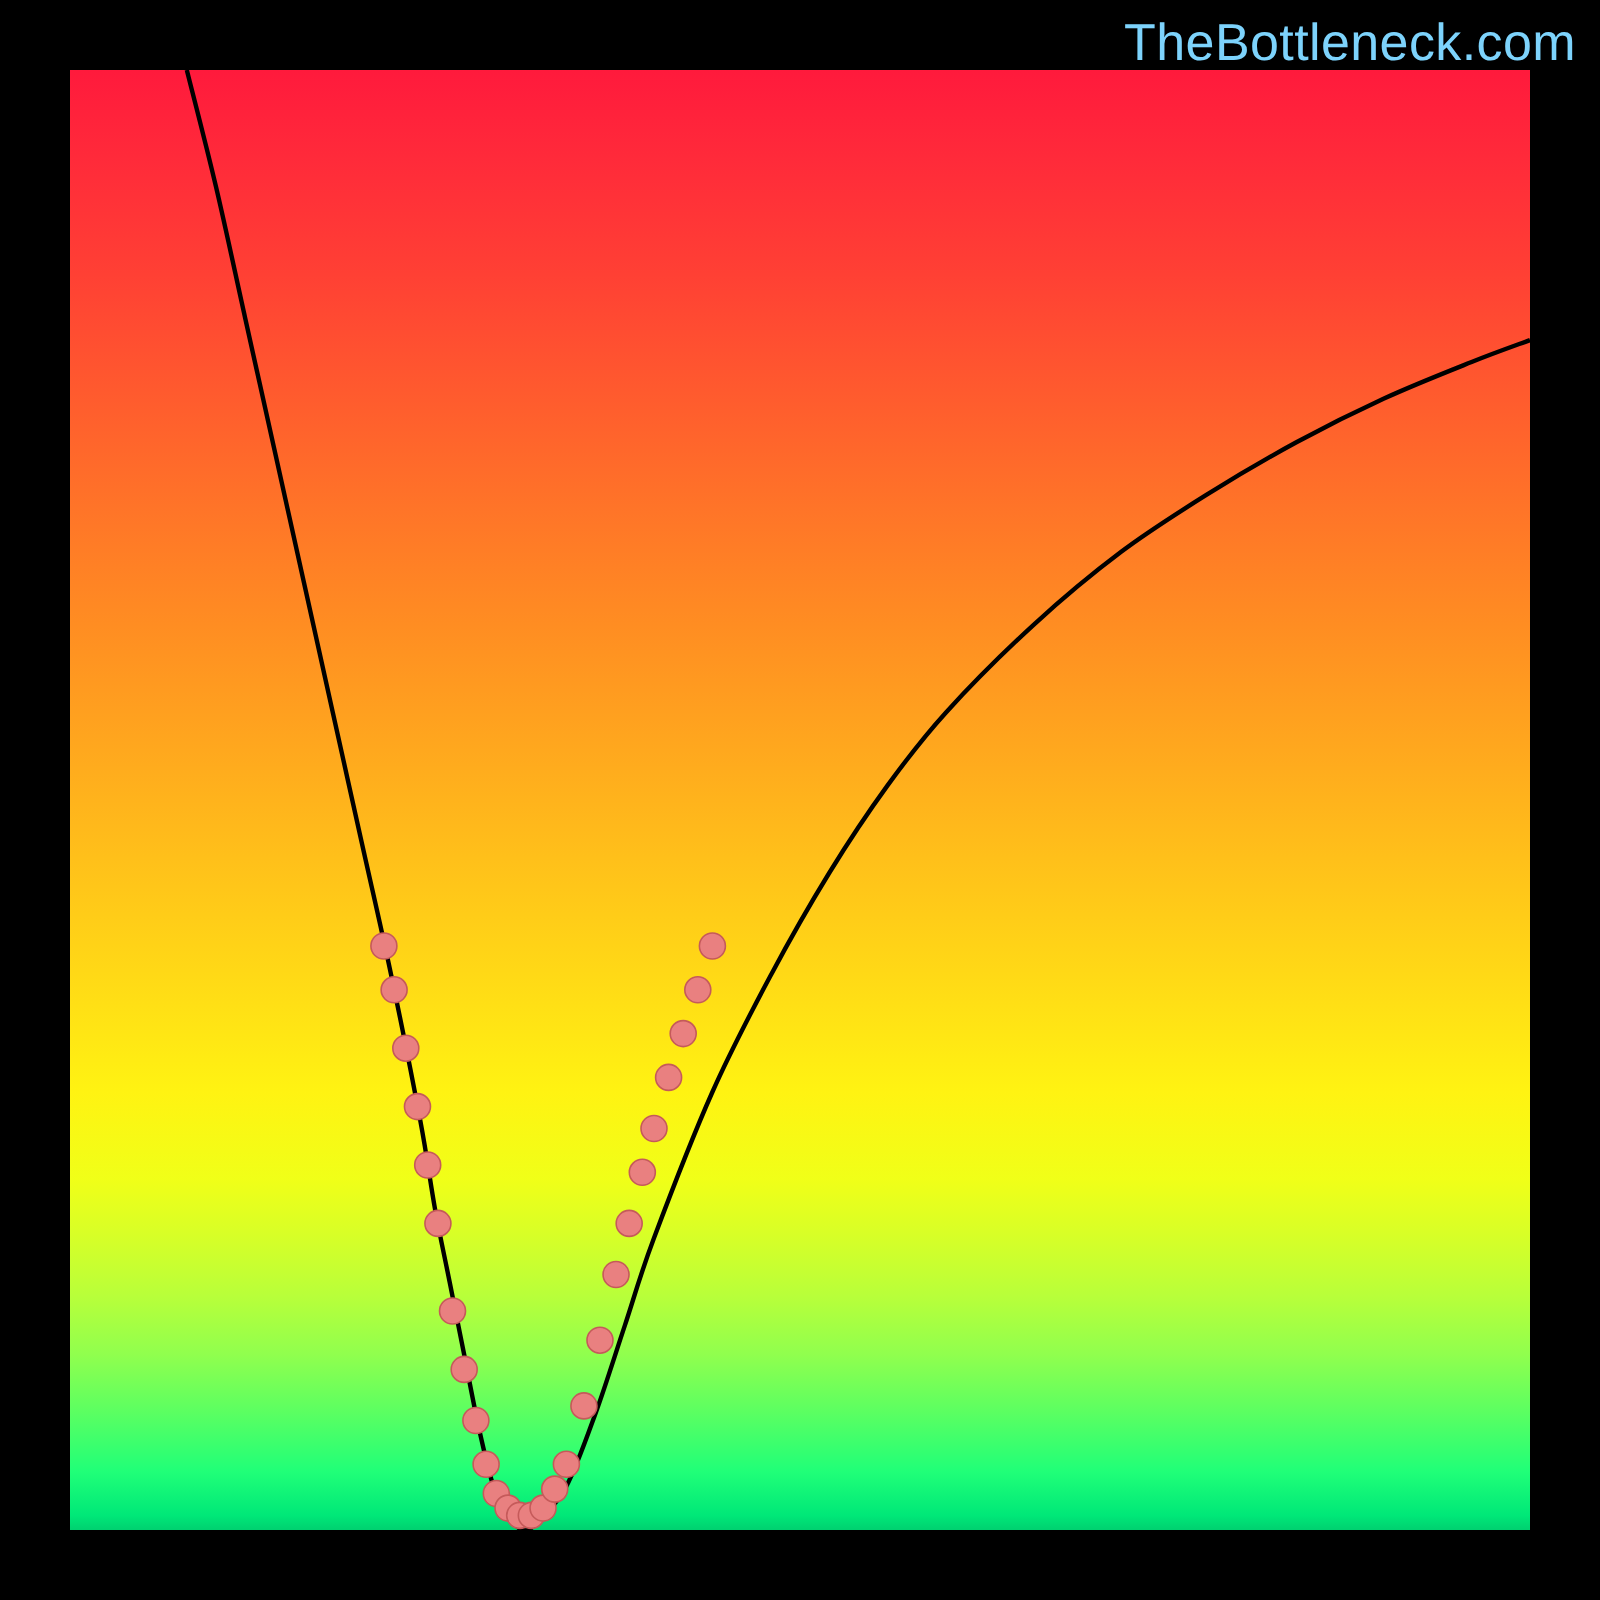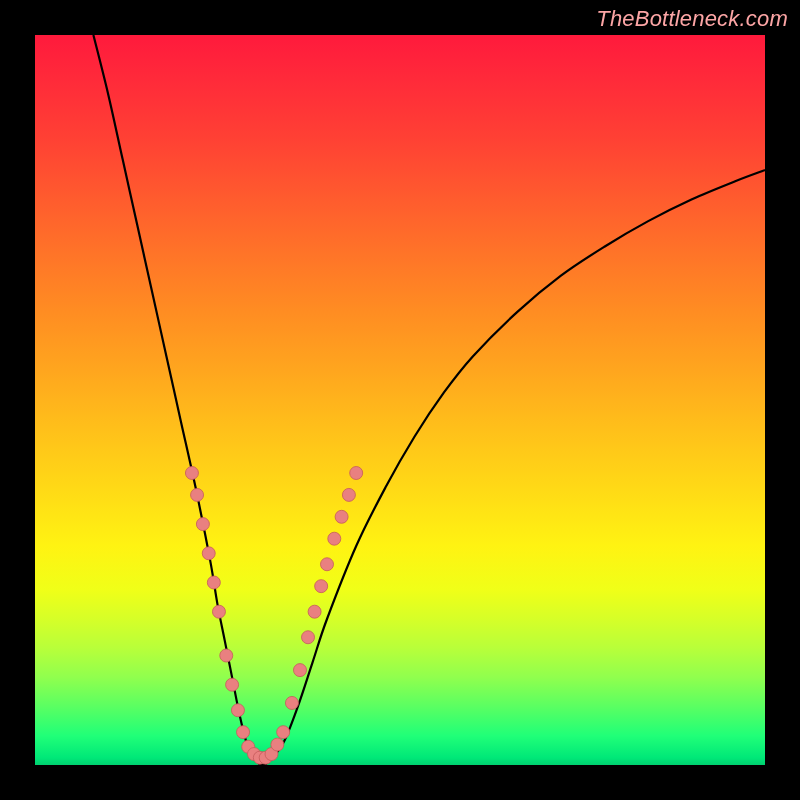--- a/index.html
+++ b/index.html
@@ -42,26 +42,25 @@
       #5aff62 92%,
       #20ff78 96%,
       #00e878 99%,
       #00d070 100%
     );
   }
   .watermark {
     position: absolute;
     top: 6px;
     right: 12px;
-    color: #fca5a5;
-    font-size: 22px;
+    color: #7dd3fc;
+    font-size: 26px;
     font-weight: 500;
     letter-spacing: 0.2px;
     user-select: none;
-    font-style: italic;
   }
   svg.curve {
     position: absolute;
     left: 0;
     top: 0;
     width: 730px;
     height: 730px;
     overflow: visible;
   }
   .curve-path {

